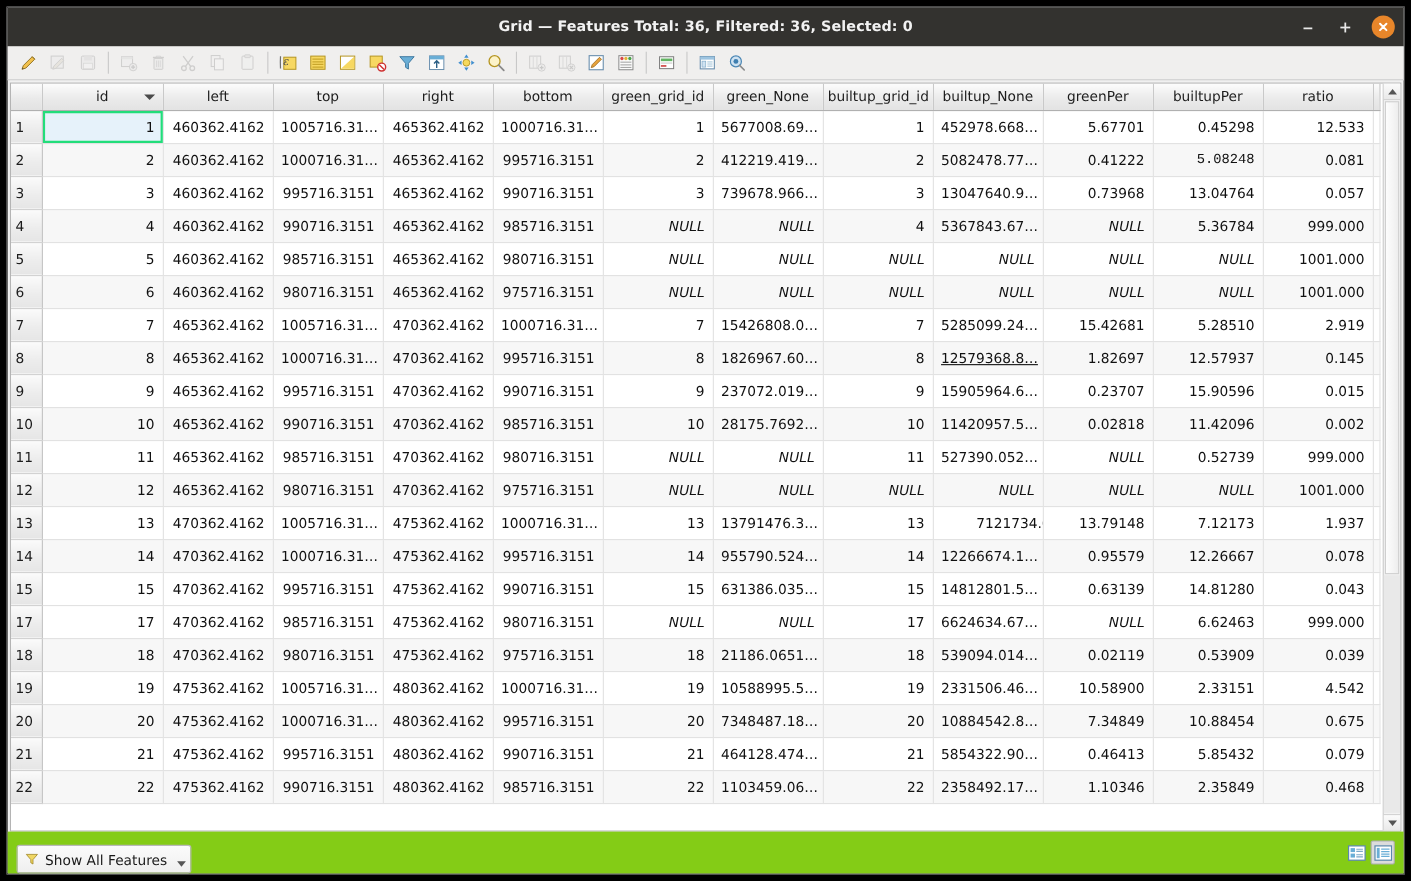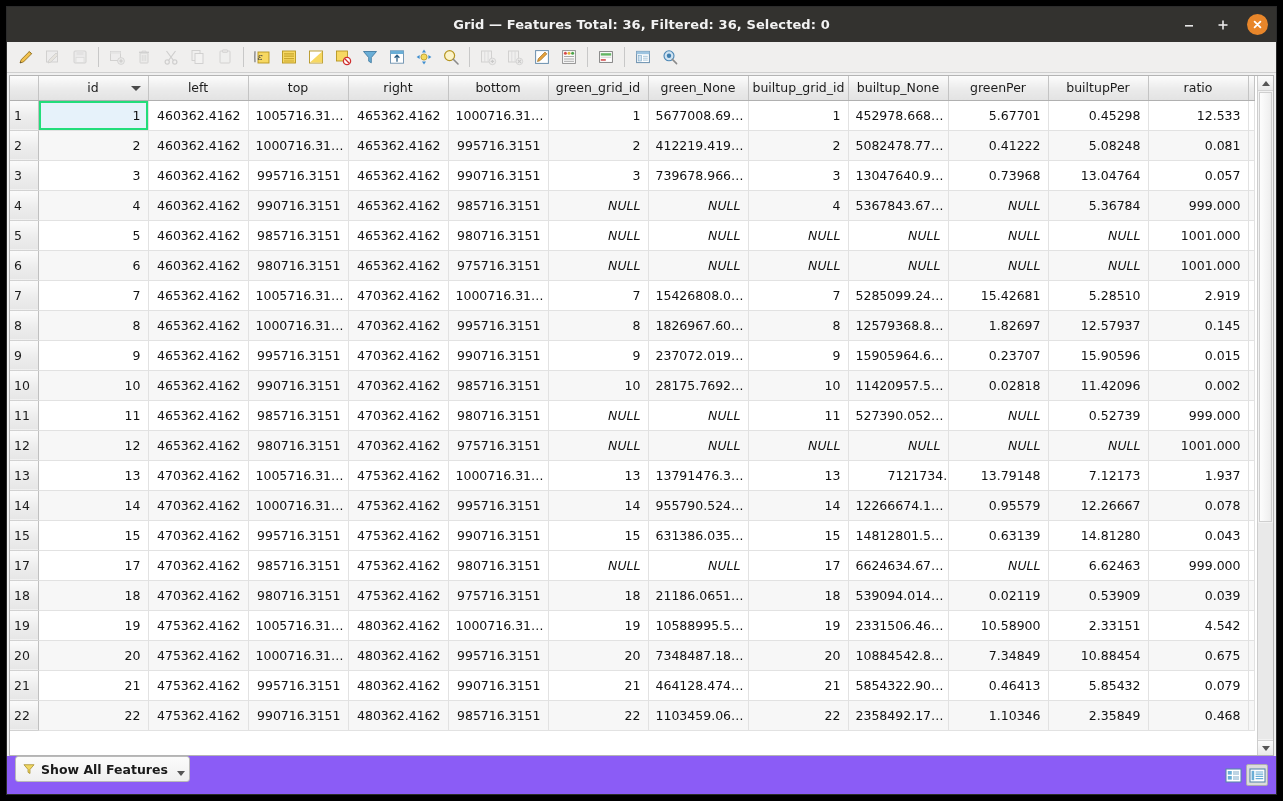--- a/index.html
+++ b/index.html
@@ -176,25 +176,24 @@
     border: 1px solid #cfcfcf;
   }
   .vscroll .track-rest {
     position: absolute; left: 0; right: 0;
     top: 447px; bottom: 16px;
     background: #e9e9e9;
   }
   
   .statusbar {
     flex: 0 0 38px; height: 38px;
-    background: #8b5cf6;
-    display: flex; align-items: flex-start;
+    background: #84cc16;
+    display: flex; align-items: flex-end;
     padding: 0 8px;
     position: relative;
-    font-weight: bold;
   }
   .filter-btn {
     height: 26px;
     display: flex; align-items: center; gap: 5px;
     padding: 0 4px 0 6px;
     background: linear-gradient(#fbfbfb,#efefef);
     border: 1px solid #b9b9b9;
     border-radius: 3px;
     font-size: 12.5px; color: #1a1a1a;
     cursor: pointer;
@@ -493,21 +492,21 @@
               <td style="width: 110px;">2</td>
               <td style="width: 100px;">460362.4162</td>
               <td style="width: 100px;">1000716.31…</td>
               <td style="width: 100px;">465362.4162</td>
               <td style="width: 100px;">995716.3151</td>
               <td style="width: 100px;">2</td>
               <td style="width: 100px;">412219.419…</td>
               <td style="width: 100px;">2</td>
               <td style="width: 100px;">5082478.77…</td>
               <td style="width: 100px;">0.41222</td>
-              <td style="width: 100px;">5.08248</td>
+              <td style="width: 100px; font-family: Liberation Mono, monospace;">5.08248</td>
               <td style="width: 100px;">0.081</td>
               <td></td>
             </tr>
             <tr class="odd">
               <td class="rowhdr">3</td>
               <td style="width: 110px;">3</td>
               <td style="width: 100px;">460362.4162</td>
               <td style="width: 100px;">995716.3151</td>
               <td style="width: 100px;">465362.4162</td>
               <td style="width: 100px;">990716.3151</td>
@@ -587,21 +586,21 @@
             <tr class="even">
               <td class="rowhdr">8</td>
               <td style="width: 110px;">8</td>
               <td style="width: 100px;">465362.4162</td>
               <td style="width: 100px;">1000716.31…</td>
               <td style="width: 100px;">470362.4162</td>
               <td style="width: 100px;">995716.3151</td>
               <td style="width: 100px;">8</td>
               <td style="width: 100px;">1826967.60…</td>
               <td style="width: 100px;">8</td>
-              <td style="width: 100px;">12579368.8…</td>
+              <td style="width: 100px; text-decoration: underline;">12579368.8…</td>
               <td style="width: 100px;">1.82697</td>
               <td style="width: 100px;">12.57937</td>
               <td style="width: 100px;">0.145</td>
               <td></td>
             </tr>
             <tr class="odd">
               <td class="rowhdr">9</td>
               <td style="width: 110px;">9</td>
               <td style="width: 100px;">465362.4162</td>
               <td style="width: 100px;">995716.3151</td>

